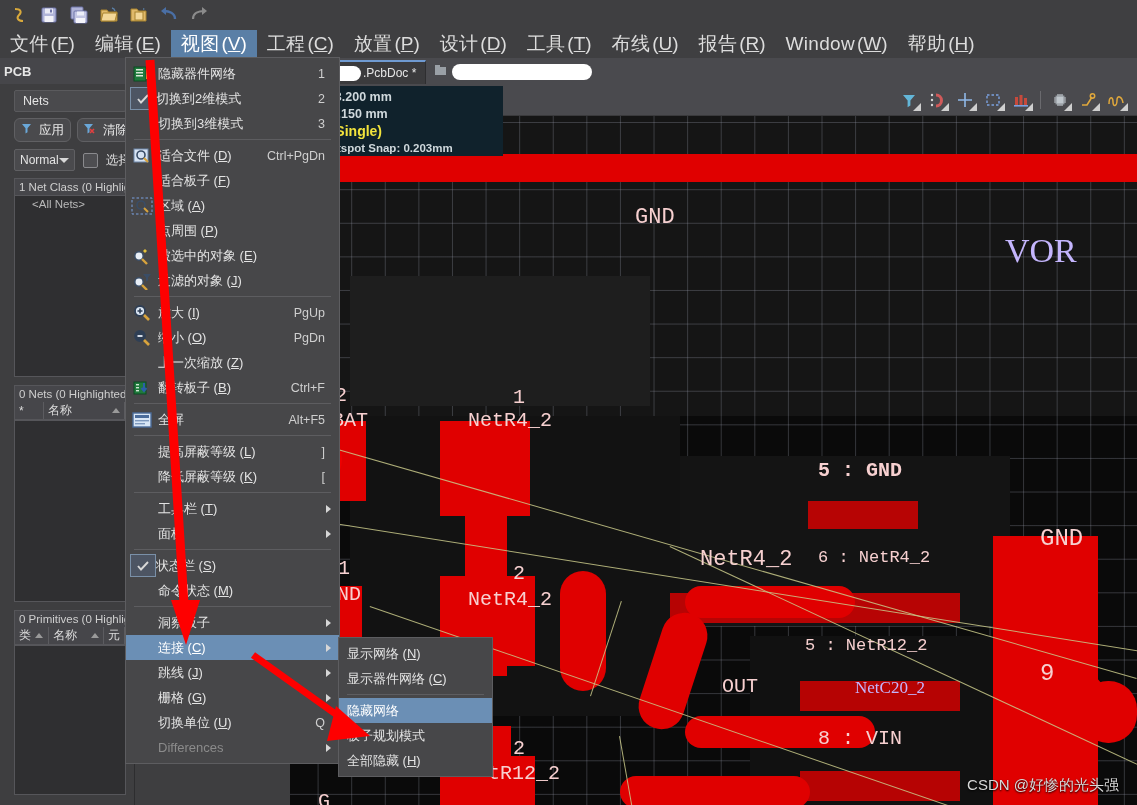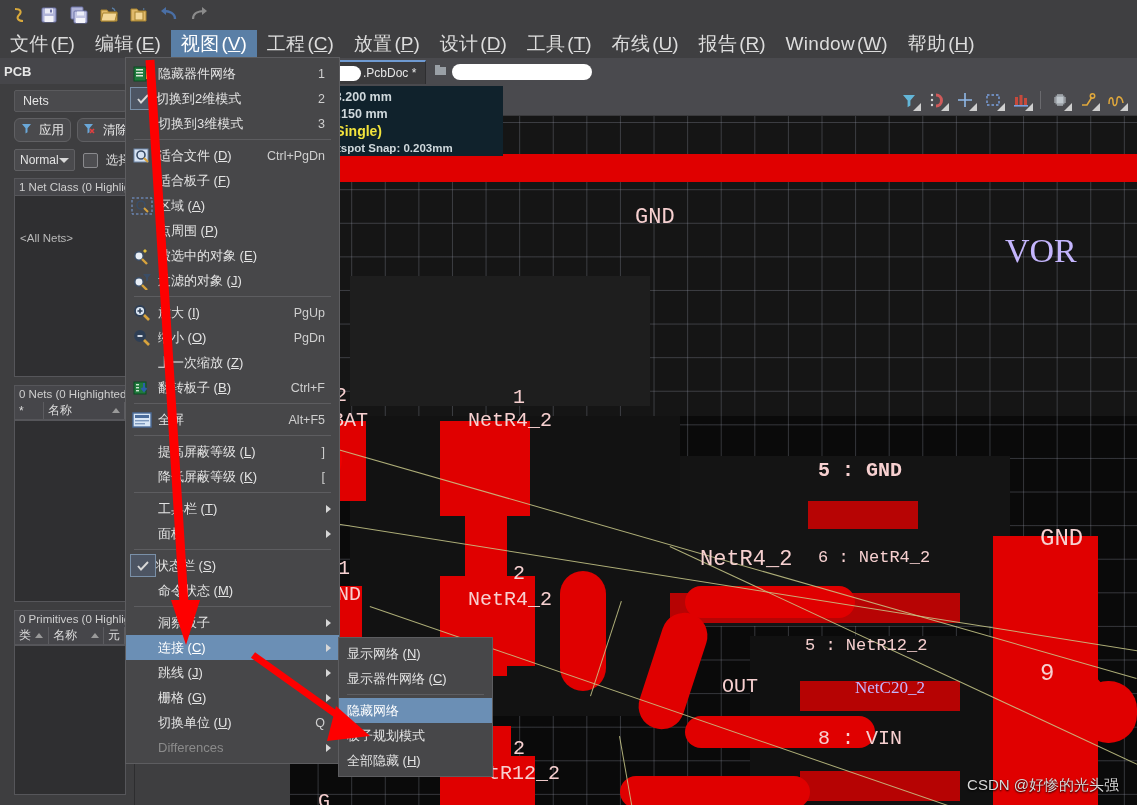--- a/index.html
+++ b/index.html
@@ -67,21 +67,21 @@
        display:inline-block;flex:none;}
   .chk-lbl{color:#e0e0e0;font-size:12.5px;white-space:nowrap;overflow:hidden;}
   .list-head{
     height:17px;background:#46464a;border:1px solid #56565a;border-bottom:none;
     color:#cfcfcf;font-size:11.5px;display:flex;align-items:center;padding-left:4px;
     box-sizing:border-box;white-space:nowrap;overflow:hidden;
   }
   .list-box{
     background:#2f2f31;border:1px solid #56565a;box-sizing:border-box;overflow:hidden;
   }
-  .list-row{color:#b9b9b9;font-size:11.5px;padding:2px 0 2px 5px;white-space:nowrap;margin-top:34px;}
+  .list-row{color:#b9b9b9;font-size:11.5px;padding:2px 0 2px 17px;white-space:nowrap;}
   .col-head{
     height:18px;background:#46464a;border:1px solid #56565a;border-top:none;
     display:flex;align-items:center;color:#dcdcdc;font-size:12px;box-sizing:border-box;
   }
   .col-head .c{padding:0 4px;border-right:1px solid #5c5c60;height:100%;display:flex;
                align-items:center;white-space:nowrap;}
   .sort-tri{width:0;height:0;border-left:4px solid transparent;border-right:4px solid transparent;
             border-bottom:5px solid #9a9a9a;margin-left:4px;}
 
   

